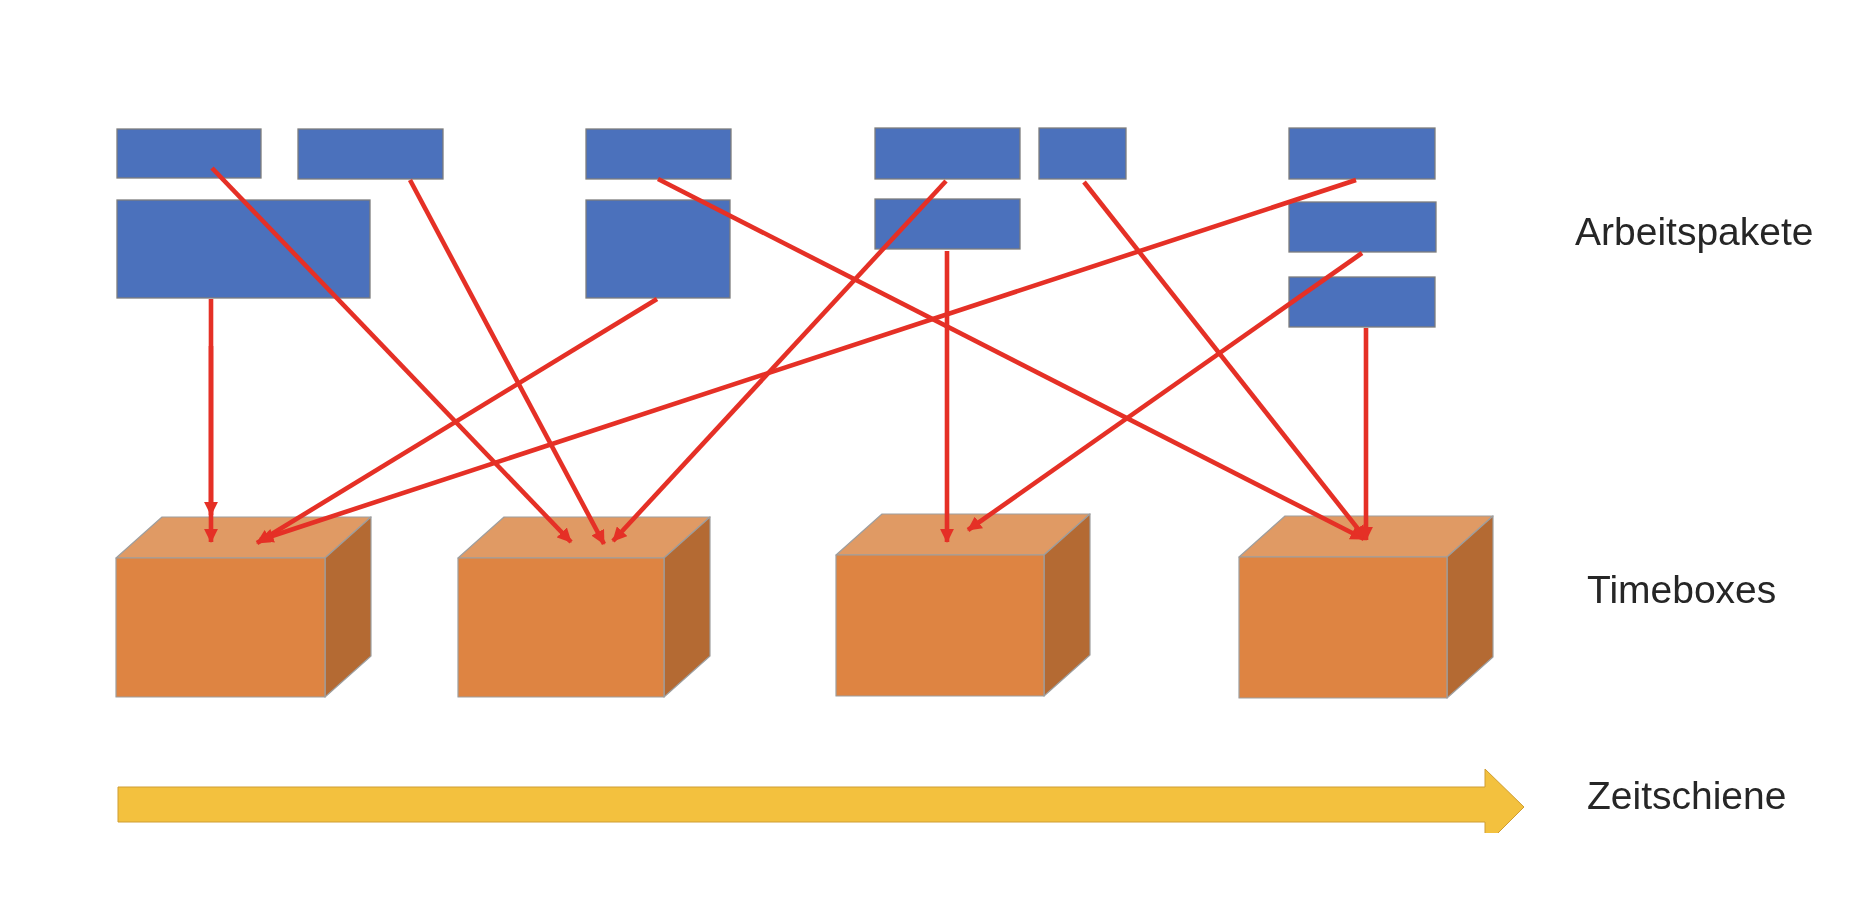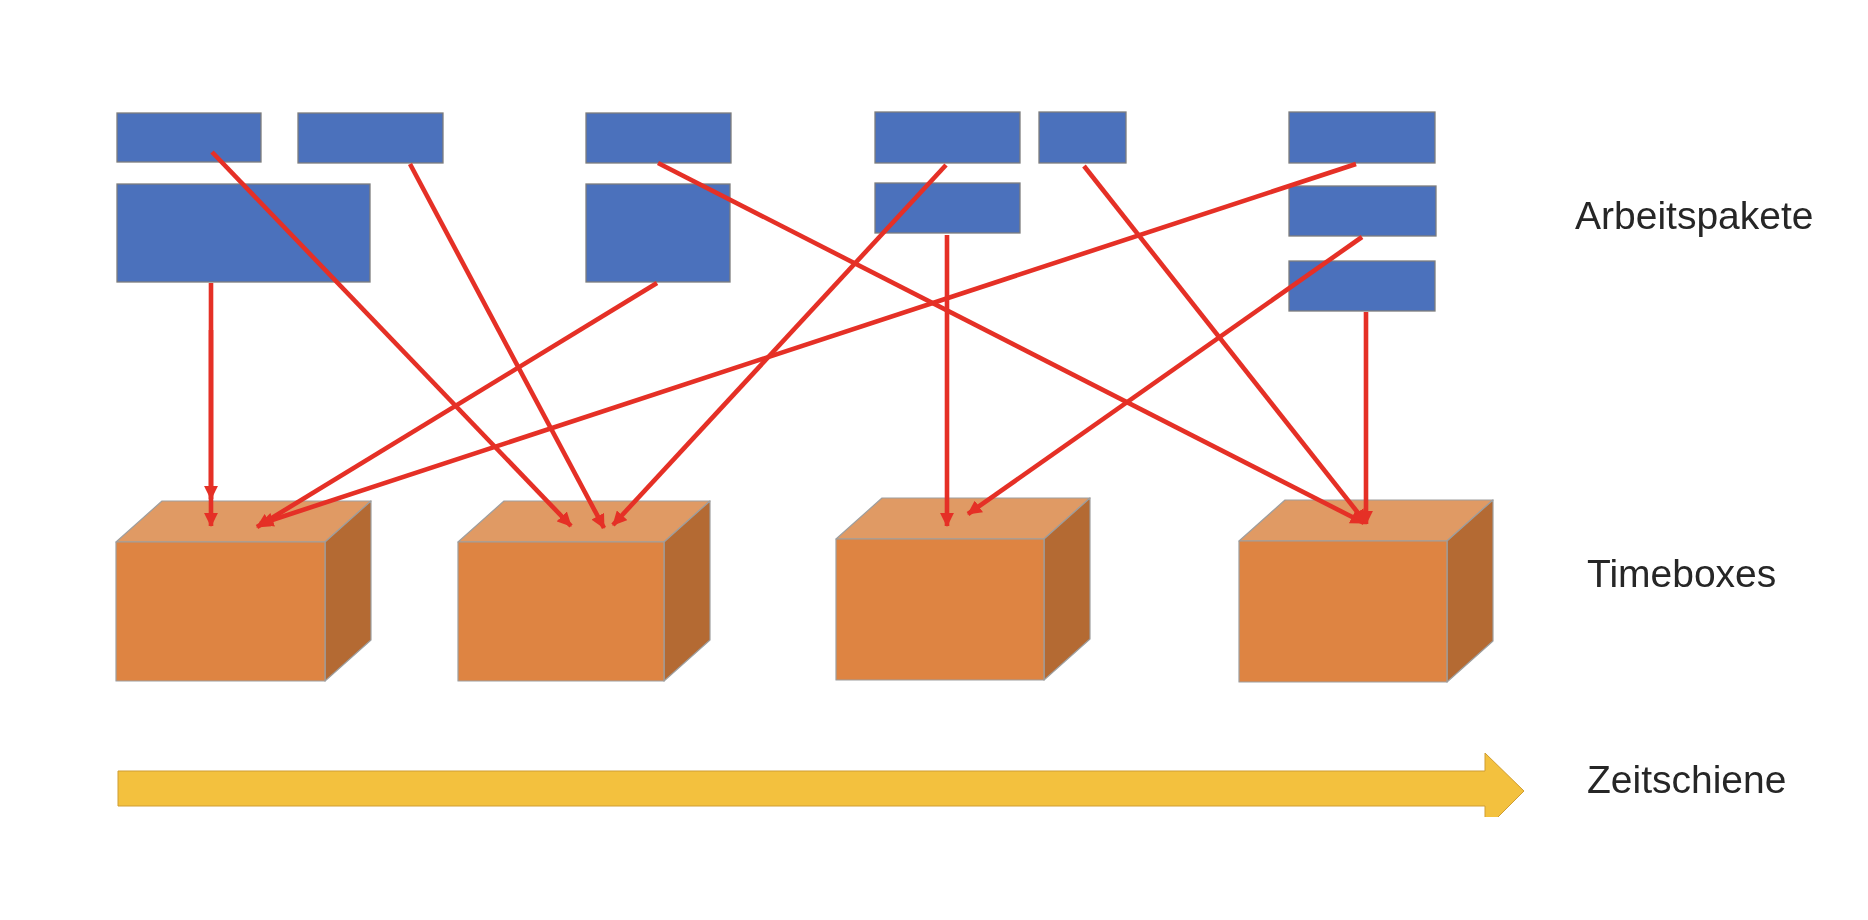--- a/index.html
+++ b/index.html
@@ -1,17 +1,17 @@
 <!DOCTYPE html>
 <html><head>
 <meta charset="utf-8">
 <style>
   html,body{margin:0;padding:0;background:#ffffff;}
   .stage{position:relative;width:1868px;height:817px;background:#ffffff;overflow:hidden;
-         font-family:"Liberation Sans", sans-serif;}
+         font-family:"Liberation Sans", sans-serif;margin-top:16px;}
   svg{position:absolute;left:0;top:0;}
 </style>
 </head>
 <body>
 <div class="stage">
 <svg width="1868" height="920" viewBox="0 0 1868 920">
   <defs>
     <marker id="ah" markerWidth="3.4" markerHeight="3.1" refX="2.9" refY="1.55" orient="auto" markerUnits="strokeWidth">
       <path d="M0,0 L3.1,1.55 L0,3.1 Z" fill="#e53026"></path>
     </marker>

